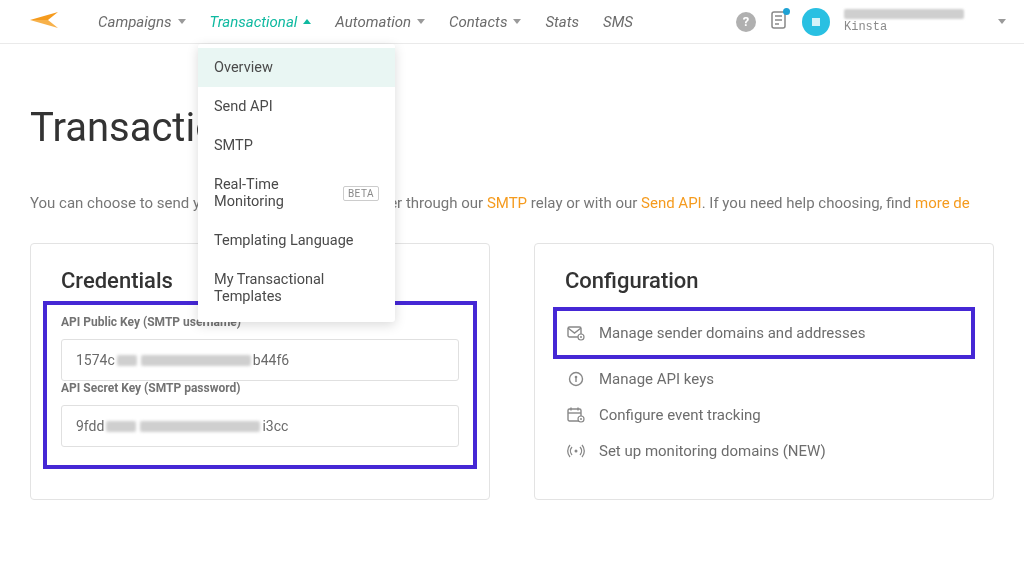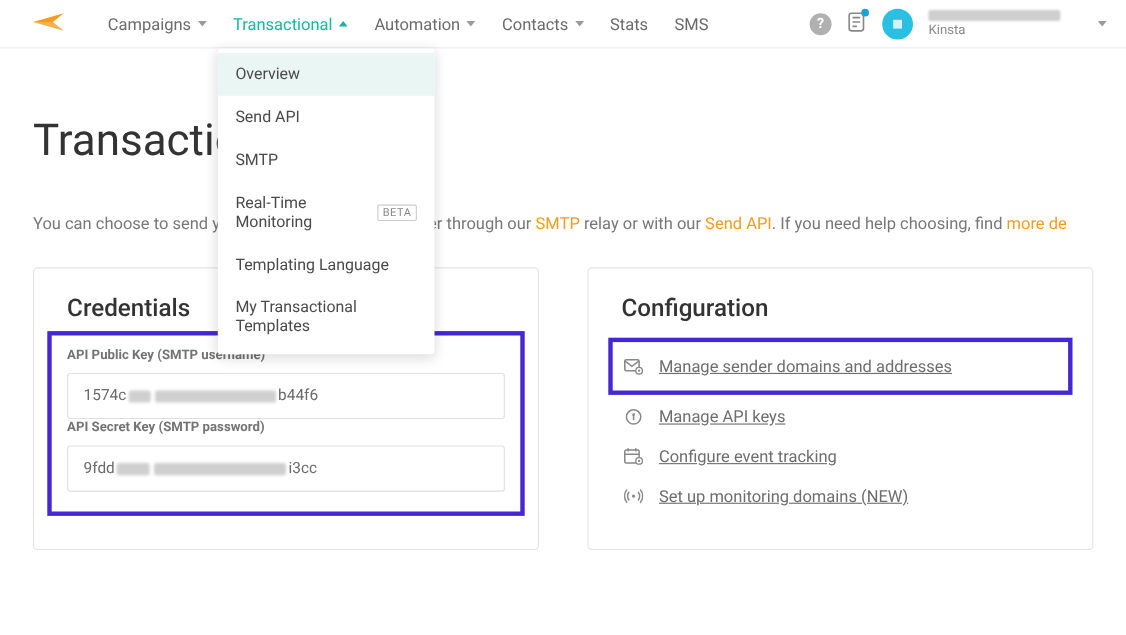--- a/index.html
+++ b/index.html
@@ -22,20 +22,21 @@
     padding: 0 18px 0 30px;
     position: relative;
     z-index: 5;
   }
   .logo {
     margin-right: 22px;
   }
   .nav {
     display: flex;
     align-items: center;
+    font-style: italic;
   }
   .nav-item {
     display: flex;
     align-items: center;
     color: #6b6b6b;
     font-size: 15px;
     padding: 0 12px;
     height: 44px;
     cursor: pointer;
   }
@@ -63,21 +64,21 @@
     background: #29c0e2;
     display: flex; align-items: center; justify-content: center;
   }
   .account {
     display: flex; flex-direction: column; line-height: 1.1;
   }
   .account .name-blur {
     width: 120px; height: 10px; background: #cfcfcf; border-radius: 2px;
     filter: blur(1px);
   }
-  .account .sub { font-size: 12px; color: #8a8a8a; margin-top: 2px; }
+  .account .sub { font-size: 12px; color: #8a8a8a; margin-top: 2px; font-family: Liberation Mono, monospace; }
   .help-circle {
     width: 20px; height: 20px; border-radius: 50%; background: #b0b0b0;
     color: #fff; display:flex; align-items:center; justify-content:center;
     font-size: 13px; font-weight: bold;
   }
   .note-icon { position: relative; color:#888; }
   .note-dot { position:absolute; top:-2px; right:-2px; width:7px; height:7px; border-radius:50%; background:#1ea2d4; }
 
   
   .dropdown {
@@ -165,21 +166,20 @@
   .blur-segment {
     display:inline-block; height:11px; background:#cfcfcf; border-radius:2px;
     filter: blur(1.5px); margin: 0 2px;
   }
 
   .config-list { display:flex; flex-direction:column; }
   .config-item {
     display:flex; align-items:center; gap:14px;
     color:#6d6d6d; font-size:15px; padding: 9px 2px;
     cursor:pointer;
-    text-decoration:underline;
   }
   .config-item .ci-icon { width:18px; display:flex; justify-content:center; color:#888; }
   .config-highlight {
     outline: 4px solid #4527d5;
     padding: 4px 8px;
     margin: -4px -8px 6px -8px;
   }
 </style>
 </head>
 <body>

